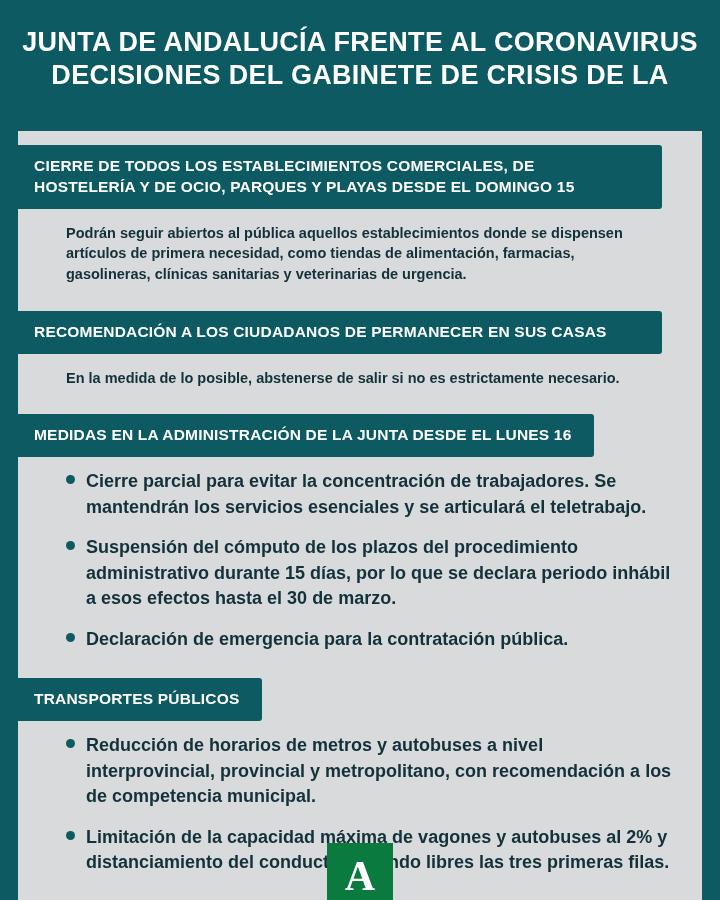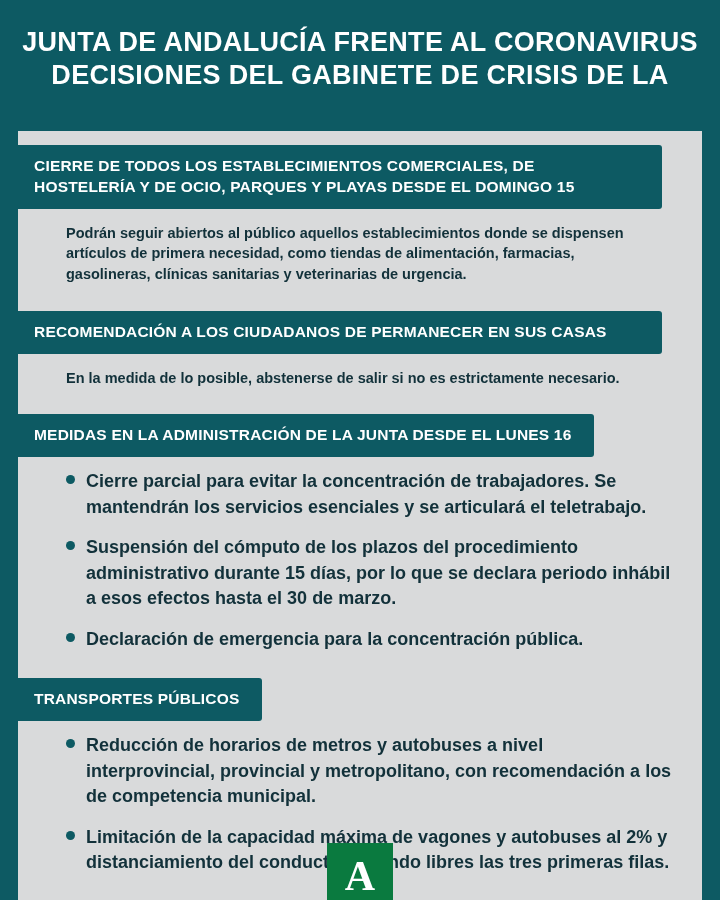--- a/index.html
+++ b/index.html
@@ -142,41 +142,41 @@
 
   <div class="panel">
     <div class="panel-inner">
 
       <div class="section sect-1">
         <div class="banner wide">
           <span class="bline">CIERRE DE TODOS LOS ESTABLECIMIENTOS COMERCIALES, DE</span>
           <span class="bline">HOSTELERÍA Y DE OCIO, PARQUES Y PLAYAS DESDE EL DOMINGO 15</span>
         </div>
         <div class="body-text">
-          <p>Podrán seguir abiertos al público aquellos establecimientos donde se dispensen artículos de primera necesidad, como tiendas de alimentación, farmacias, gasolineras, clínicas sanitarias y veterinarias de urgencia.</p>
+          <p>Podrán seguir abiertos al pública aquellos establecimientos donde se dispensen artículos de primera necesidad, como tiendas de alimentación, farmacias, gasolineras, clínicas sanitarias y veterinarias de urgencia.</p>
         </div>
       </div>
 
       <div class="section sect-2">
         <div class="banner wide">
           <span class="bline">RECOMENDACIÓN A LOS CIUDADANOS DE PERMANECER EN SUS CASAS</span>
         </div>
         <div class="body-text">
           <p>En la medida de lo posible, abstenerse de salir si no es estrictamente necesario.</p>
         </div>
       </div>
 
       <div class="section sect-3">
         <div class="banner">
           <span class="bline">MEDIDAS EN LA ADMINISTRACIÓN DE LA JUNTA DESDE EL LUNES 16</span>
         </div>
         <ul class="bullets">
           <li>Cierre parcial para evitar la concentración de trabajadores. Se mantendrán los servicios esenciales y se articulará el teletrabajo.</li>
           <li>Suspensión del cómputo de los plazos del procedimiento administrativo durante 15 días, por lo que se declara periodo inhábil a esos efectos hasta el 30 de marzo.</li>
-          <li>Declaración de emergencia para la concentración pública.</li>
+          <li>Declaración de emergencia para la contratación pública.</li>
         </ul>
       </div>
 
       <div class="section sect-4">
         <div class="banner">
           <span class="bline">TRANSPORTES PÚBLICOS</span>
         </div>
         <ul class="bullets">
           <li>Reducción de horarios de metros y autobuses a nivel interprovincial, provincial y metropolitano, con recomendación a los de competencia municipal.</li>
           <li>Limitación de la capacidad máxima de vagones y autobuses al 2% y distanciamiento del conductor dejando libres las tres primeras filas.</li>

